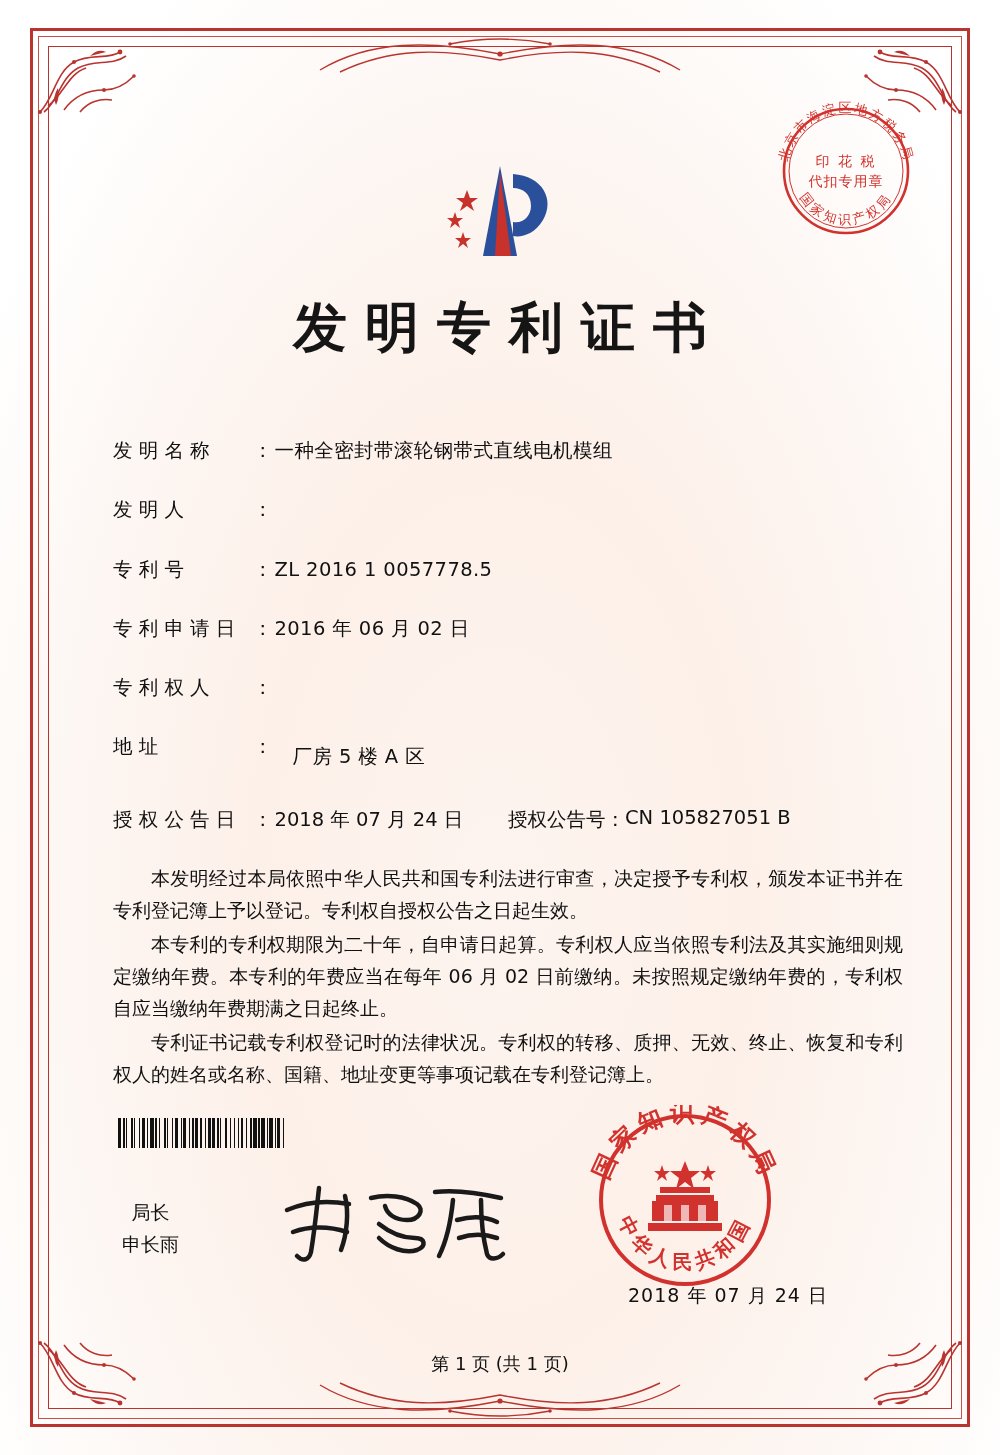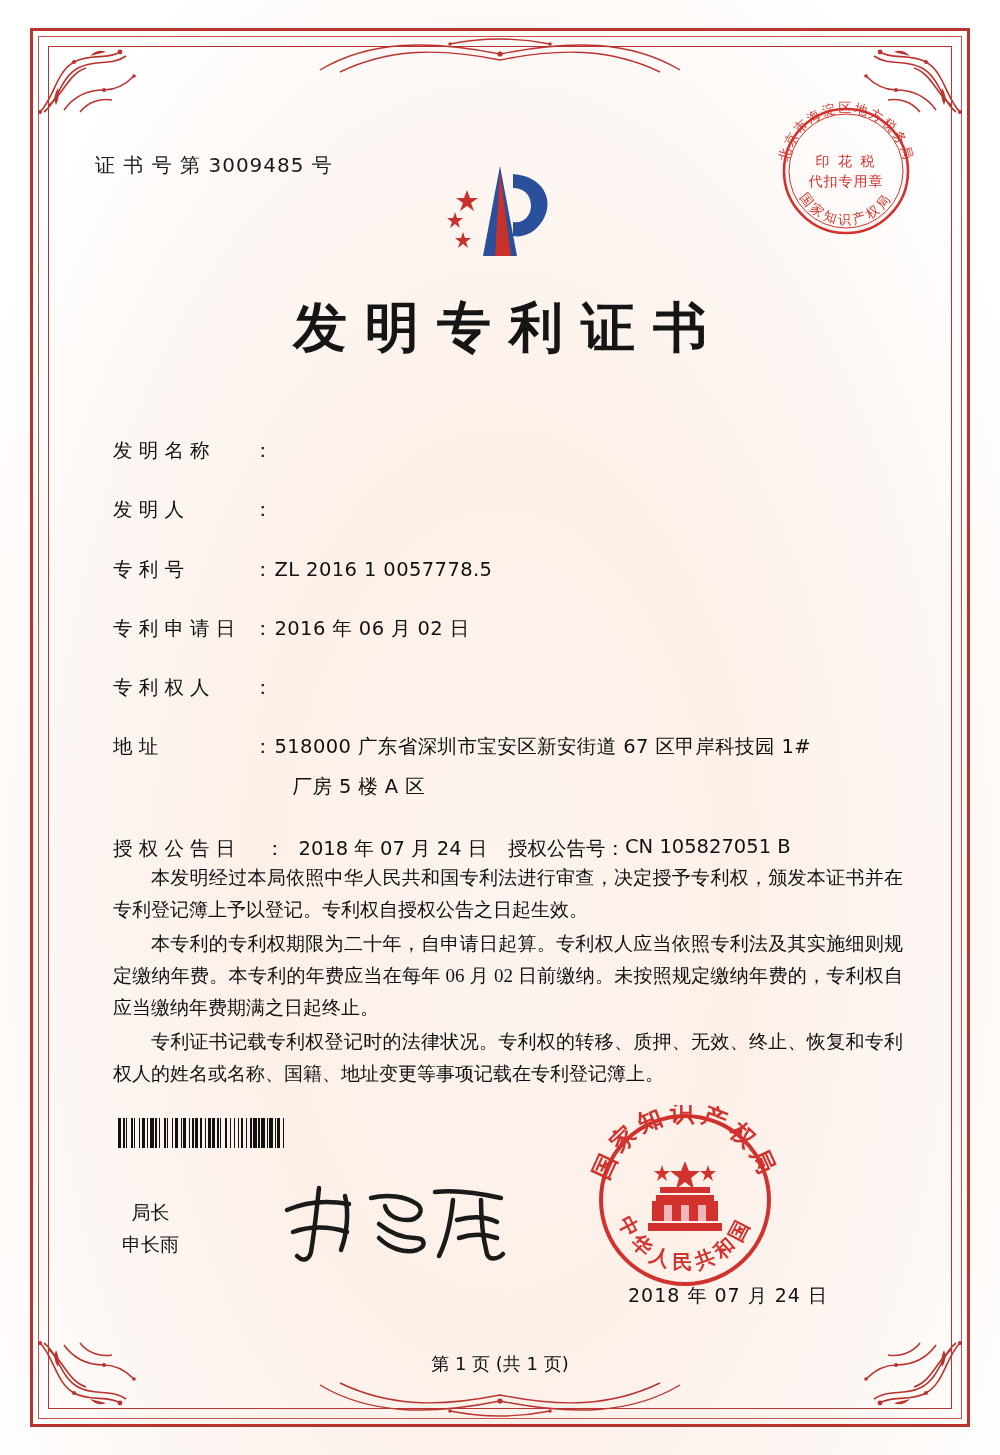--- a/index.html
+++ b/index.html
@@ -151,41 +151,40 @@
     margin-top: 10px;
     margin-left: 18px;
   }
 
   .row-grant {
     display: flex;
     margin-top: 34px;
     font-size: 19.5px;
     font-family: "DejaVu Sans", "Liberation Sans", sans-serif;
   }
-  .grant-left { width: 395px; display: flex; gap: 12px; }
+  .grant-left { width: 395px; display: flex; }
   .grant-left .field-label { width: 140px; flex: 0 0 140px; }
   .grant-right { display: flex; }
   .grant-right .gr-label { white-space: nowrap; }
 
   
   .body-text {
     position: absolute;
     left: 113px;
     top: 862px;
     width: 790px;
     font-size: 19px;
     line-height: 32px;
     color: #111;
     font-family: "DejaVu Sans", "Liberation Sans", sans-serif;
     text-align: justify;
   }
   .body-text p {
     margin: 0 0 2px 0;
     text-indent: 38px;
-    font-family: Liberation Serif, serif;
   }
 
   
   .barcode {
     position: absolute;
     left: 118px;
     top: 1118px;
     width: 290px;
     height: 30px;
     display: flex;
@@ -357,21 +356,20 @@
         <path d="M150 14 q50 -10 100 0"></path>
       </g>
       <g fill="#b9332f">
         <circle cx="200" cy="24" r="2.6"></circle>
         <circle cx="150" cy="14" r="1.8"></circle>
         <circle cx="250" cy="14" r="1.8"></circle>
       </g>
     </svg>
   </div>
 
-  <div class="cert-number">证 书 号 第 3009485 号</div>
 
   <div class="logo">
     <svg viewBox="0 0 150 110" xmlns="http://www.w3.org/2000/svg">
       <path d="M75 6 L92 96 L58 96 Z" fill="#2a4f9b"></path>
       <path d="M75 12 L86 96 L70 96 Z" fill="#c8322c"></path>
       <path d="M88 14 C 118 16, 130 40, 118 60 C 110 74, 96 78, 88 76 L88 62 C 98 64, 106 56, 106 46 C 106 34, 98 28, 88 28 Z" fill="#2a4f9b"></path>
       <g fill="#c8322c">
         <polygon points="42,30 45,38 53,38 46,43 49,51 42,46 35,51 38,43 31,38 39,38"></polygon>
         <polygon points="30,52 32,58 38,58 33,62 35,68 30,64 25,68 27,62 22,58 28,58"></polygon>
         <polygon points="38,72 40,78 46,78 41,82 43,88 38,84 33,88 35,82 30,78 36,78"></polygon>
@@ -400,20 +398,21 @@
 
   <div class="title">发明专利证书</div>
 
   <div class="fields">
 
     <div class="field-row">
       <span class="field-label">
           <span class="lbl-text">发 明 名 称</span>
         </span>
       <span class="field-colon">：</span>
+      <span class="field-value">一种全密封带滚轮钢带式直线电机模组</span>
     </div>
 
     <div class="field-row">
       <span class="field-label">
           <span class="lbl-text">发 明 人</span>
         </span>
       <span class="field-colon">：</span>
     </div>
 
     <div class="field-row">
@@ -438,21 +437,20 @@
         </span>
       <span class="field-colon">：</span>
     </div>
 
     <div class="field-row">
       <span class="field-label">
           <span class="lbl-text">地 址</span>
         </span>
       <span class="field-colon">：</span>
       <span class="field-value">
-        <span>518000 广东省深圳市宝安区新安街道 67 区甲岸科技园 1#</span>
         <span class="cont">厂房 5 楼 A 区</span>
       </span>
     </div>
 
     <div class="row-grant">
       <span class="grant-left">
         <span class="field-label">
             <span class="lbl-text">授 权 公 告 日</span>
           </span>
         <span class="field-colon">：</span>

